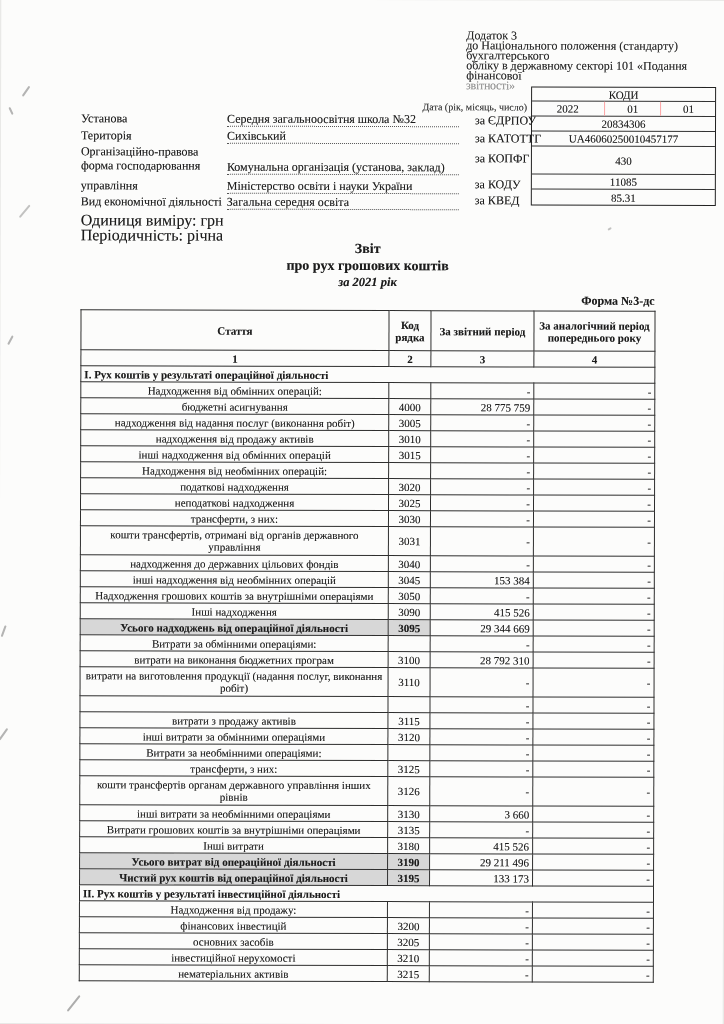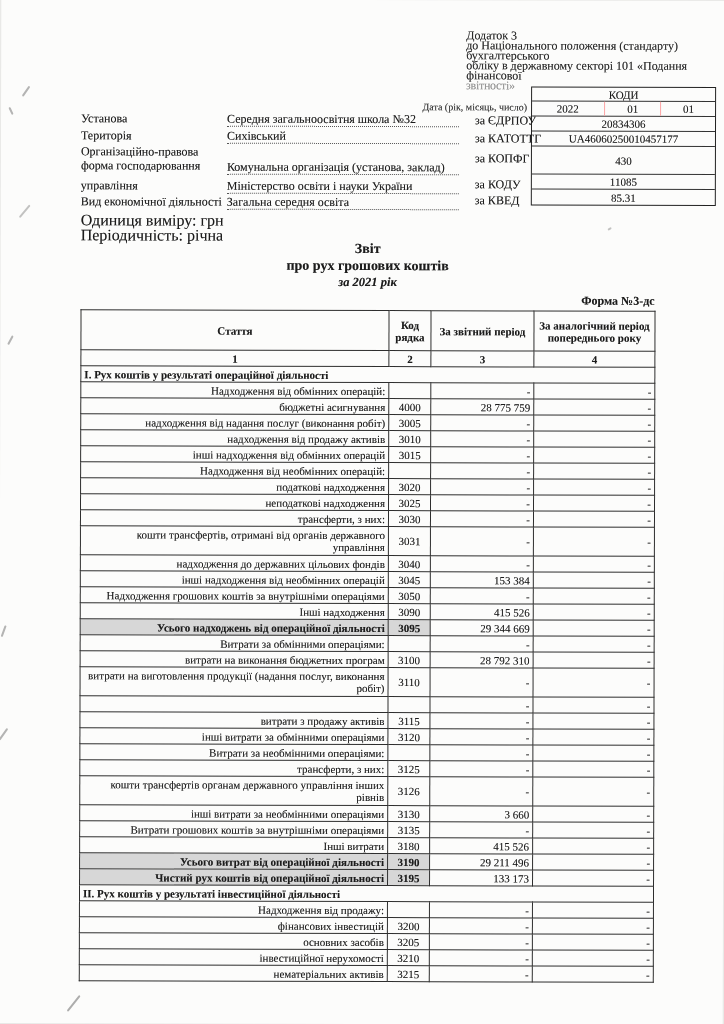--- a/index.html
+++ b/index.html
@@ -76,21 +76,21 @@
     vertical-align:middle;
     overflow:hidden;
   }
   table.cash{border:1.5px solid #222;}
   table.cash thead th{font-weight:bold;text-align:center;}
   .hrow1{height:40px;}
   .hrow2 th{height:13px;font-weight:normal;padding:0 3px;}
   tbody tr{height:16px;}
   tbody tr.tall{height:29px;}
   td.section{font-weight:bold;text-align:left;}
-  td.c-label{text-align:right;}
+  td.c-label{text-align:center;}
   td.c-code{text-align:center;}
   td.c-num{text-align:right;}
   tr.total td.c-label,tr.total td.c-code{background:#d7d7d7;font-weight:bold;}
   
   .mark{position:absolute;width:1.5px;background:#6b6b6b;opacity:.5;border-radius:1px;}
   .m1{left:24px;top:86px;height:12px;transform:rotate(35deg);}
   .m2{left:9px;top:108px;height:8px;transform:rotate(-25deg);}
   .m3{left:23px;top:204px;height:16px;transform:rotate(40deg);opacity:.4;}
   .m4{left:9px;top:336px;height:10px;transform:rotate(28deg);}
   .m5{left:3px;top:626px;height:12px;transform:rotate(20deg);}

